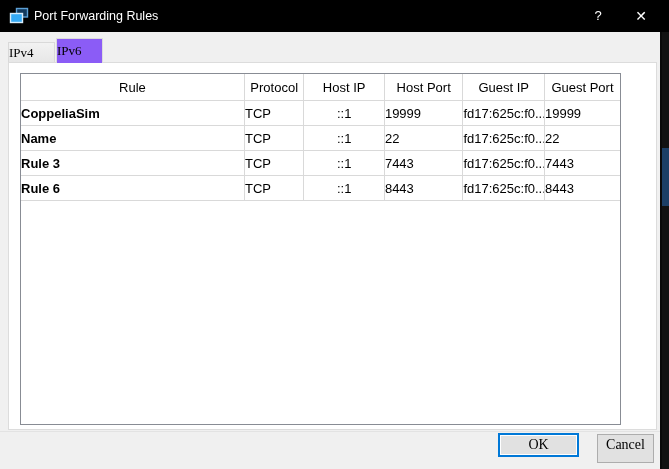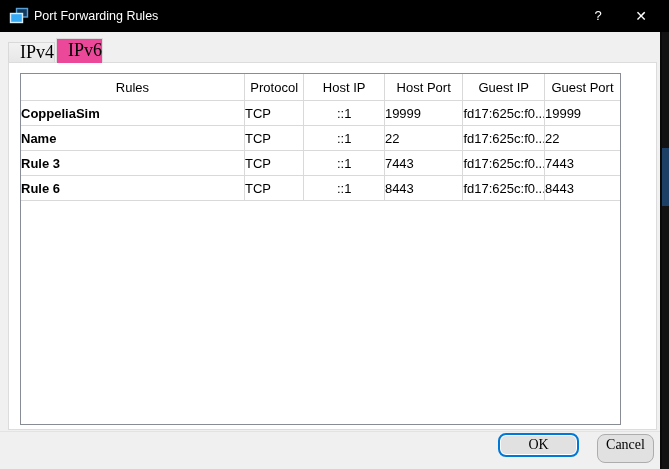--- a/index.html
+++ b/index.html
@@ -30,32 +30,32 @@
   }
   .titlebar-btn {
     position:absolute; top:0; width:30px; height:32px; line-height:32px;
     text-align:center; color:#fff; font-size:13px; cursor:default;
   }
   .btn-help  { left:583px; }
   .btn-close { left:626px; font-size:14px; }
 
   
   .tab {
-    position:absolute; box-sizing:border-box; text-align:right;
-    font-family:"Liberation Serif", serif; font-size:18px; color:#000;
+    position:absolute; box-sizing:border-box; text-align:left;
+    font-family:"Liberation Serif", serif; font-size:13px; color:#000;
     z-index:5;
   }
   .tab-inactive {
     left:8px; top:42px; width:47px; height:20px; line-height:19px;
     background:linear-gradient(#f2f2f2,#e7e7e7);
     border:1px solid #d9d9d9; border-bottom:none;
   }
   .tab-active {
     left:56px; top:38px; width:47px; height:25px; line-height:23px;
-    background:#ec4899; border:1px solid #dcdcdc; border-bottom:none;
+    background:#8b5cf6; border:1px solid #dcdcdc; border-bottom:none;
     z-index:7;
   }
 
   
   .panel {
     position:absolute; left:8px; top:62px; width:649px; height:368px;
     background:#fff; border:1px solid #dcdcdc; box-sizing:border-box; z-index:4;
   }
   .panel-divider { position:absolute; left:0; top:431px; width:660px; height:1px; background:#e3e3e3; }
 
@@ -88,21 +88,21 @@
 
   
   .icon-btn { position:absolute; width:18px; height:18px; cursor:default; }
   .icon-add    { left:626px; top:75px; }
   .icon-remove { left:626px; top:100px; }
 
   
   .push-btn {
     position:absolute; box-sizing:border-box; text-align:center;
     font-family:"Liberation Serif", serif; font-size:14px; color:#000;
-    background:#e1e1e1; cursor:default;border-radius:8px;
+    background:#e1e1e1; cursor:default;
   }
   .btn-ok {
     left:498px; top:433px; width:81px; height:24px; line-height:19px;
     border:2px solid #0078d7; box-shadow:inset 0 0 0 1px #ffffff;
   }
   .btn-cancel {
     left:597px; top:434px; width:57px; height:29px; line-height:20px;
     border:1px solid #adadad;
   }
 </style>
@@ -132,21 +132,21 @@
         <colgroup>
           <col class="col-name">
             <col class="col-proto">
             <col class="col-hip">
           <col class="col-hport">
             <col class="col-gip">
             <col class="col-gport">
         </colgroup>
         <thead>
           <tr>
-            <th>Rules</th>
+            <th>Rule</th>
             <th>Protocol</th>
             <th>Host IP</th>
             <th>Host Port</th>
             <th>Guest IP</th>
             <th>Guest Port</th>
           </tr>
         </thead>
         <tbody>
           <tr>
             <td class="c-name">CoppeliaSim</td>

